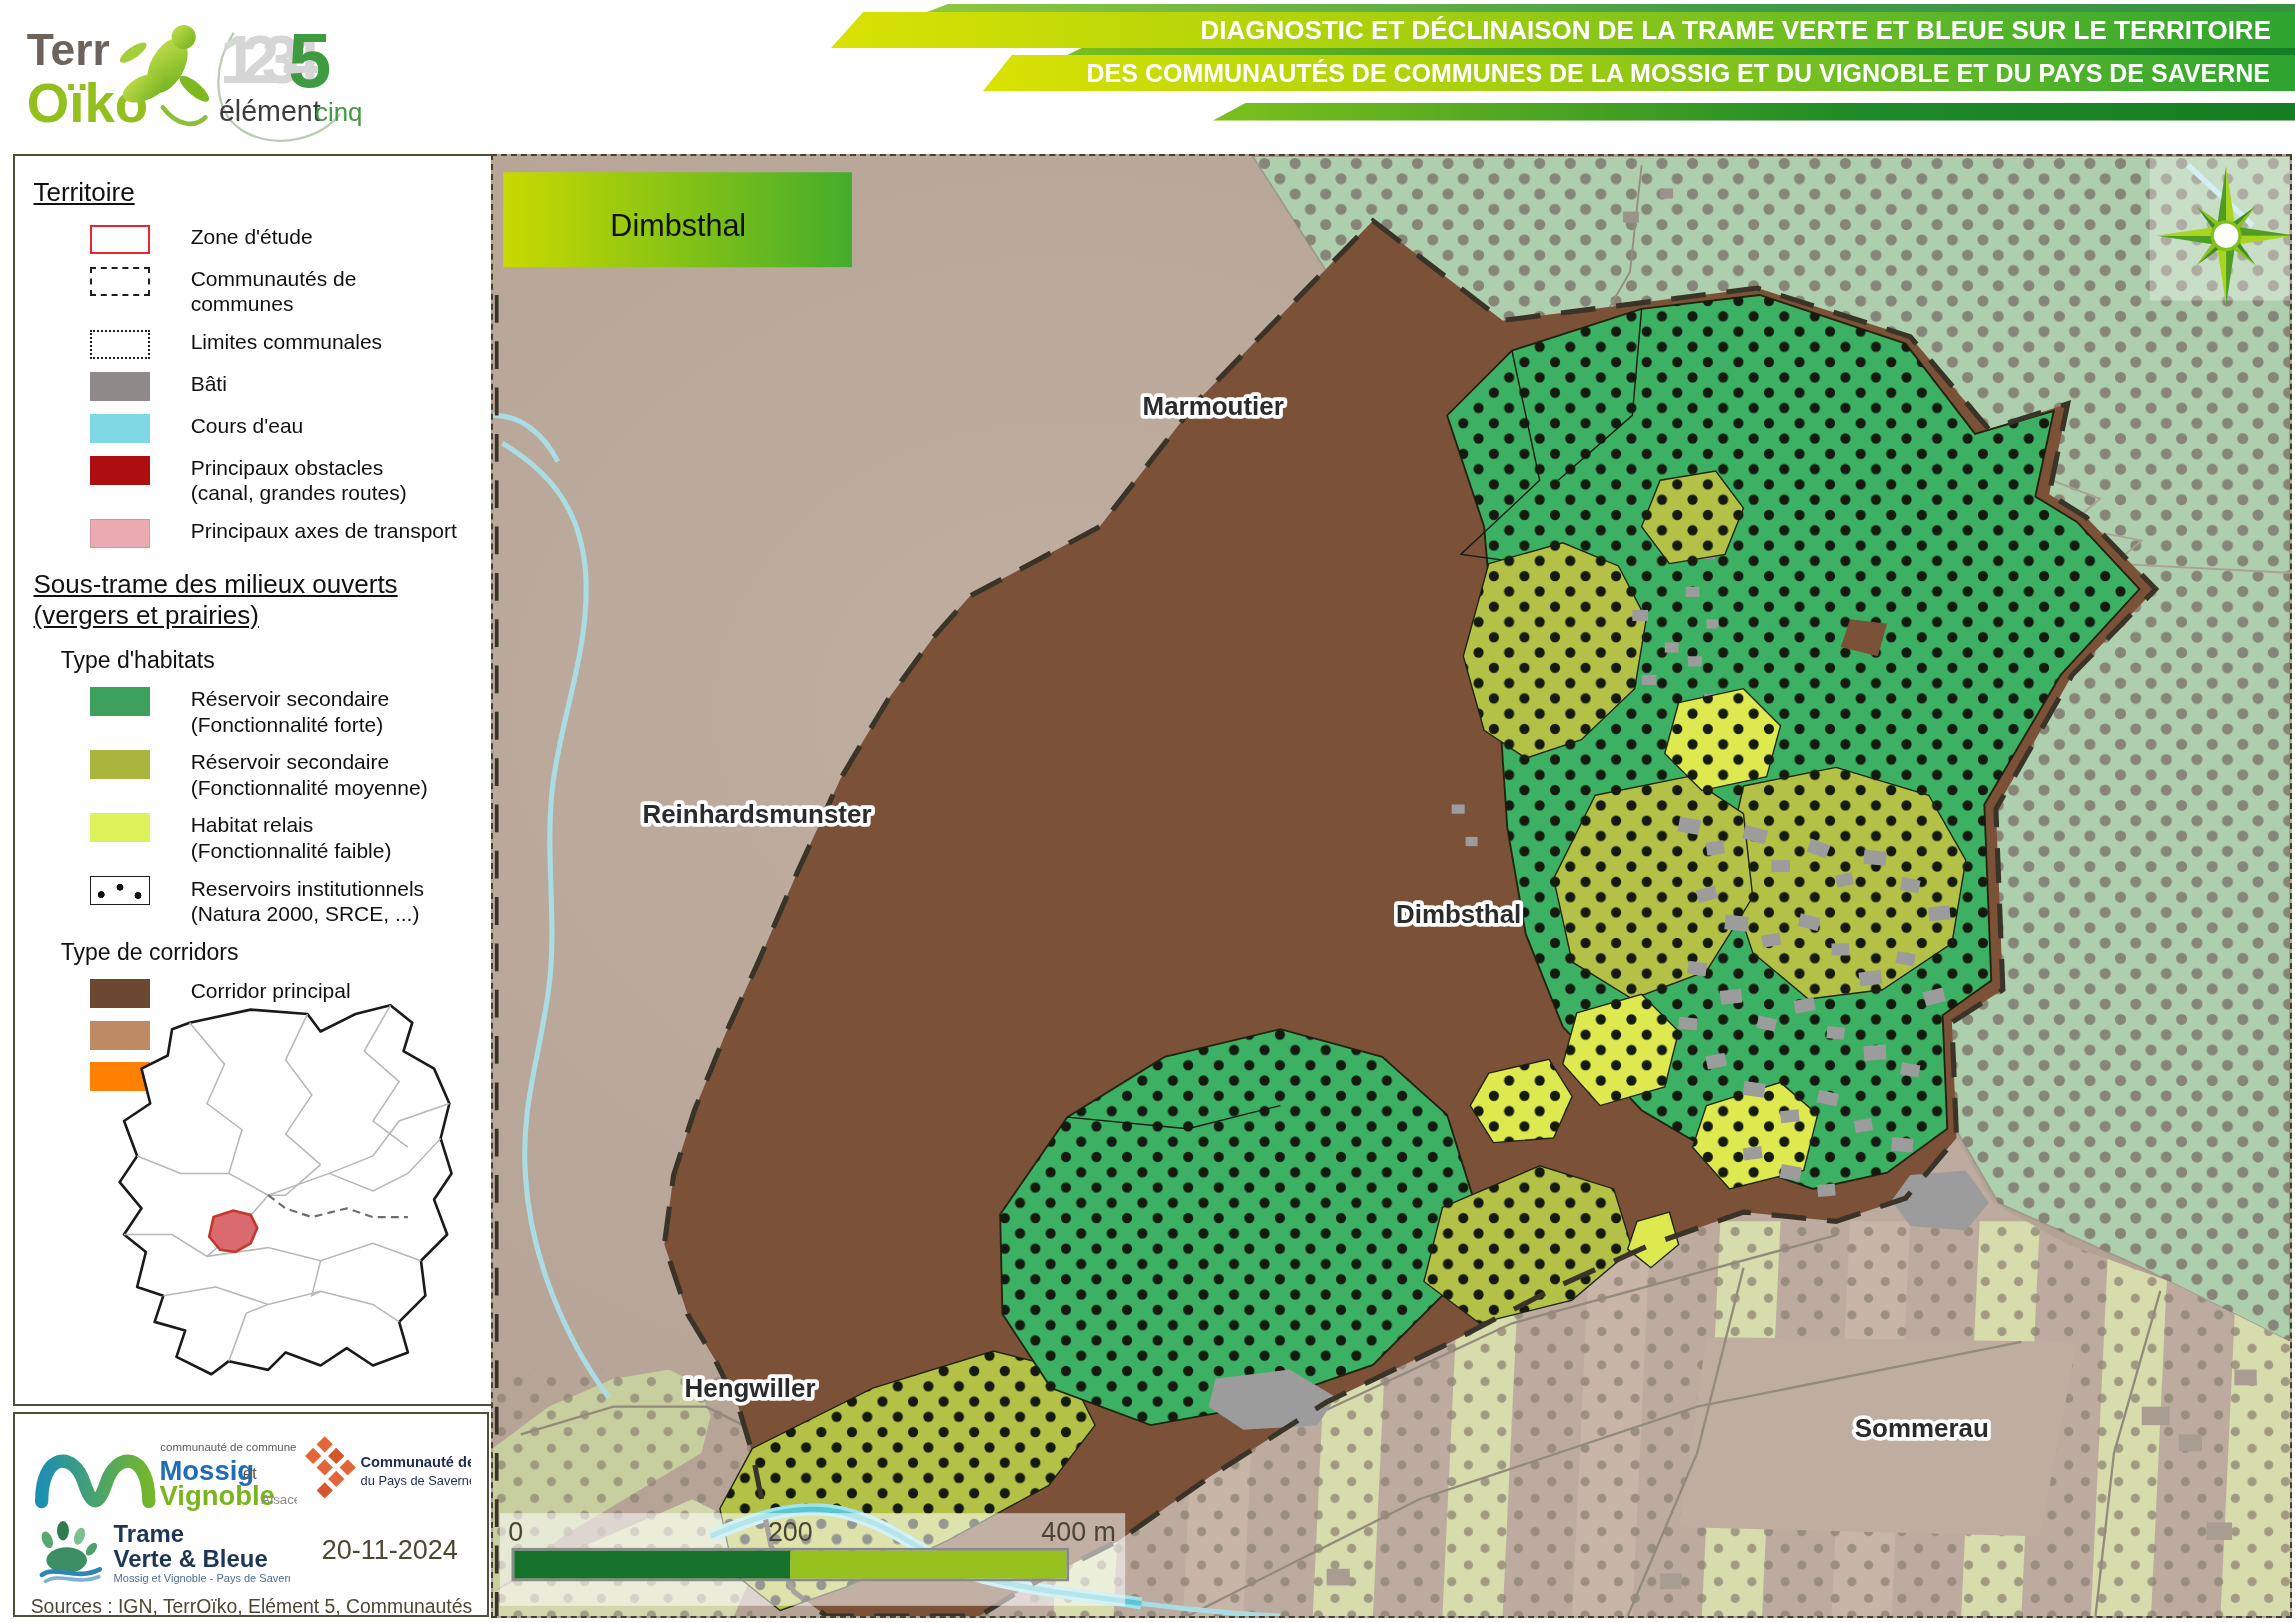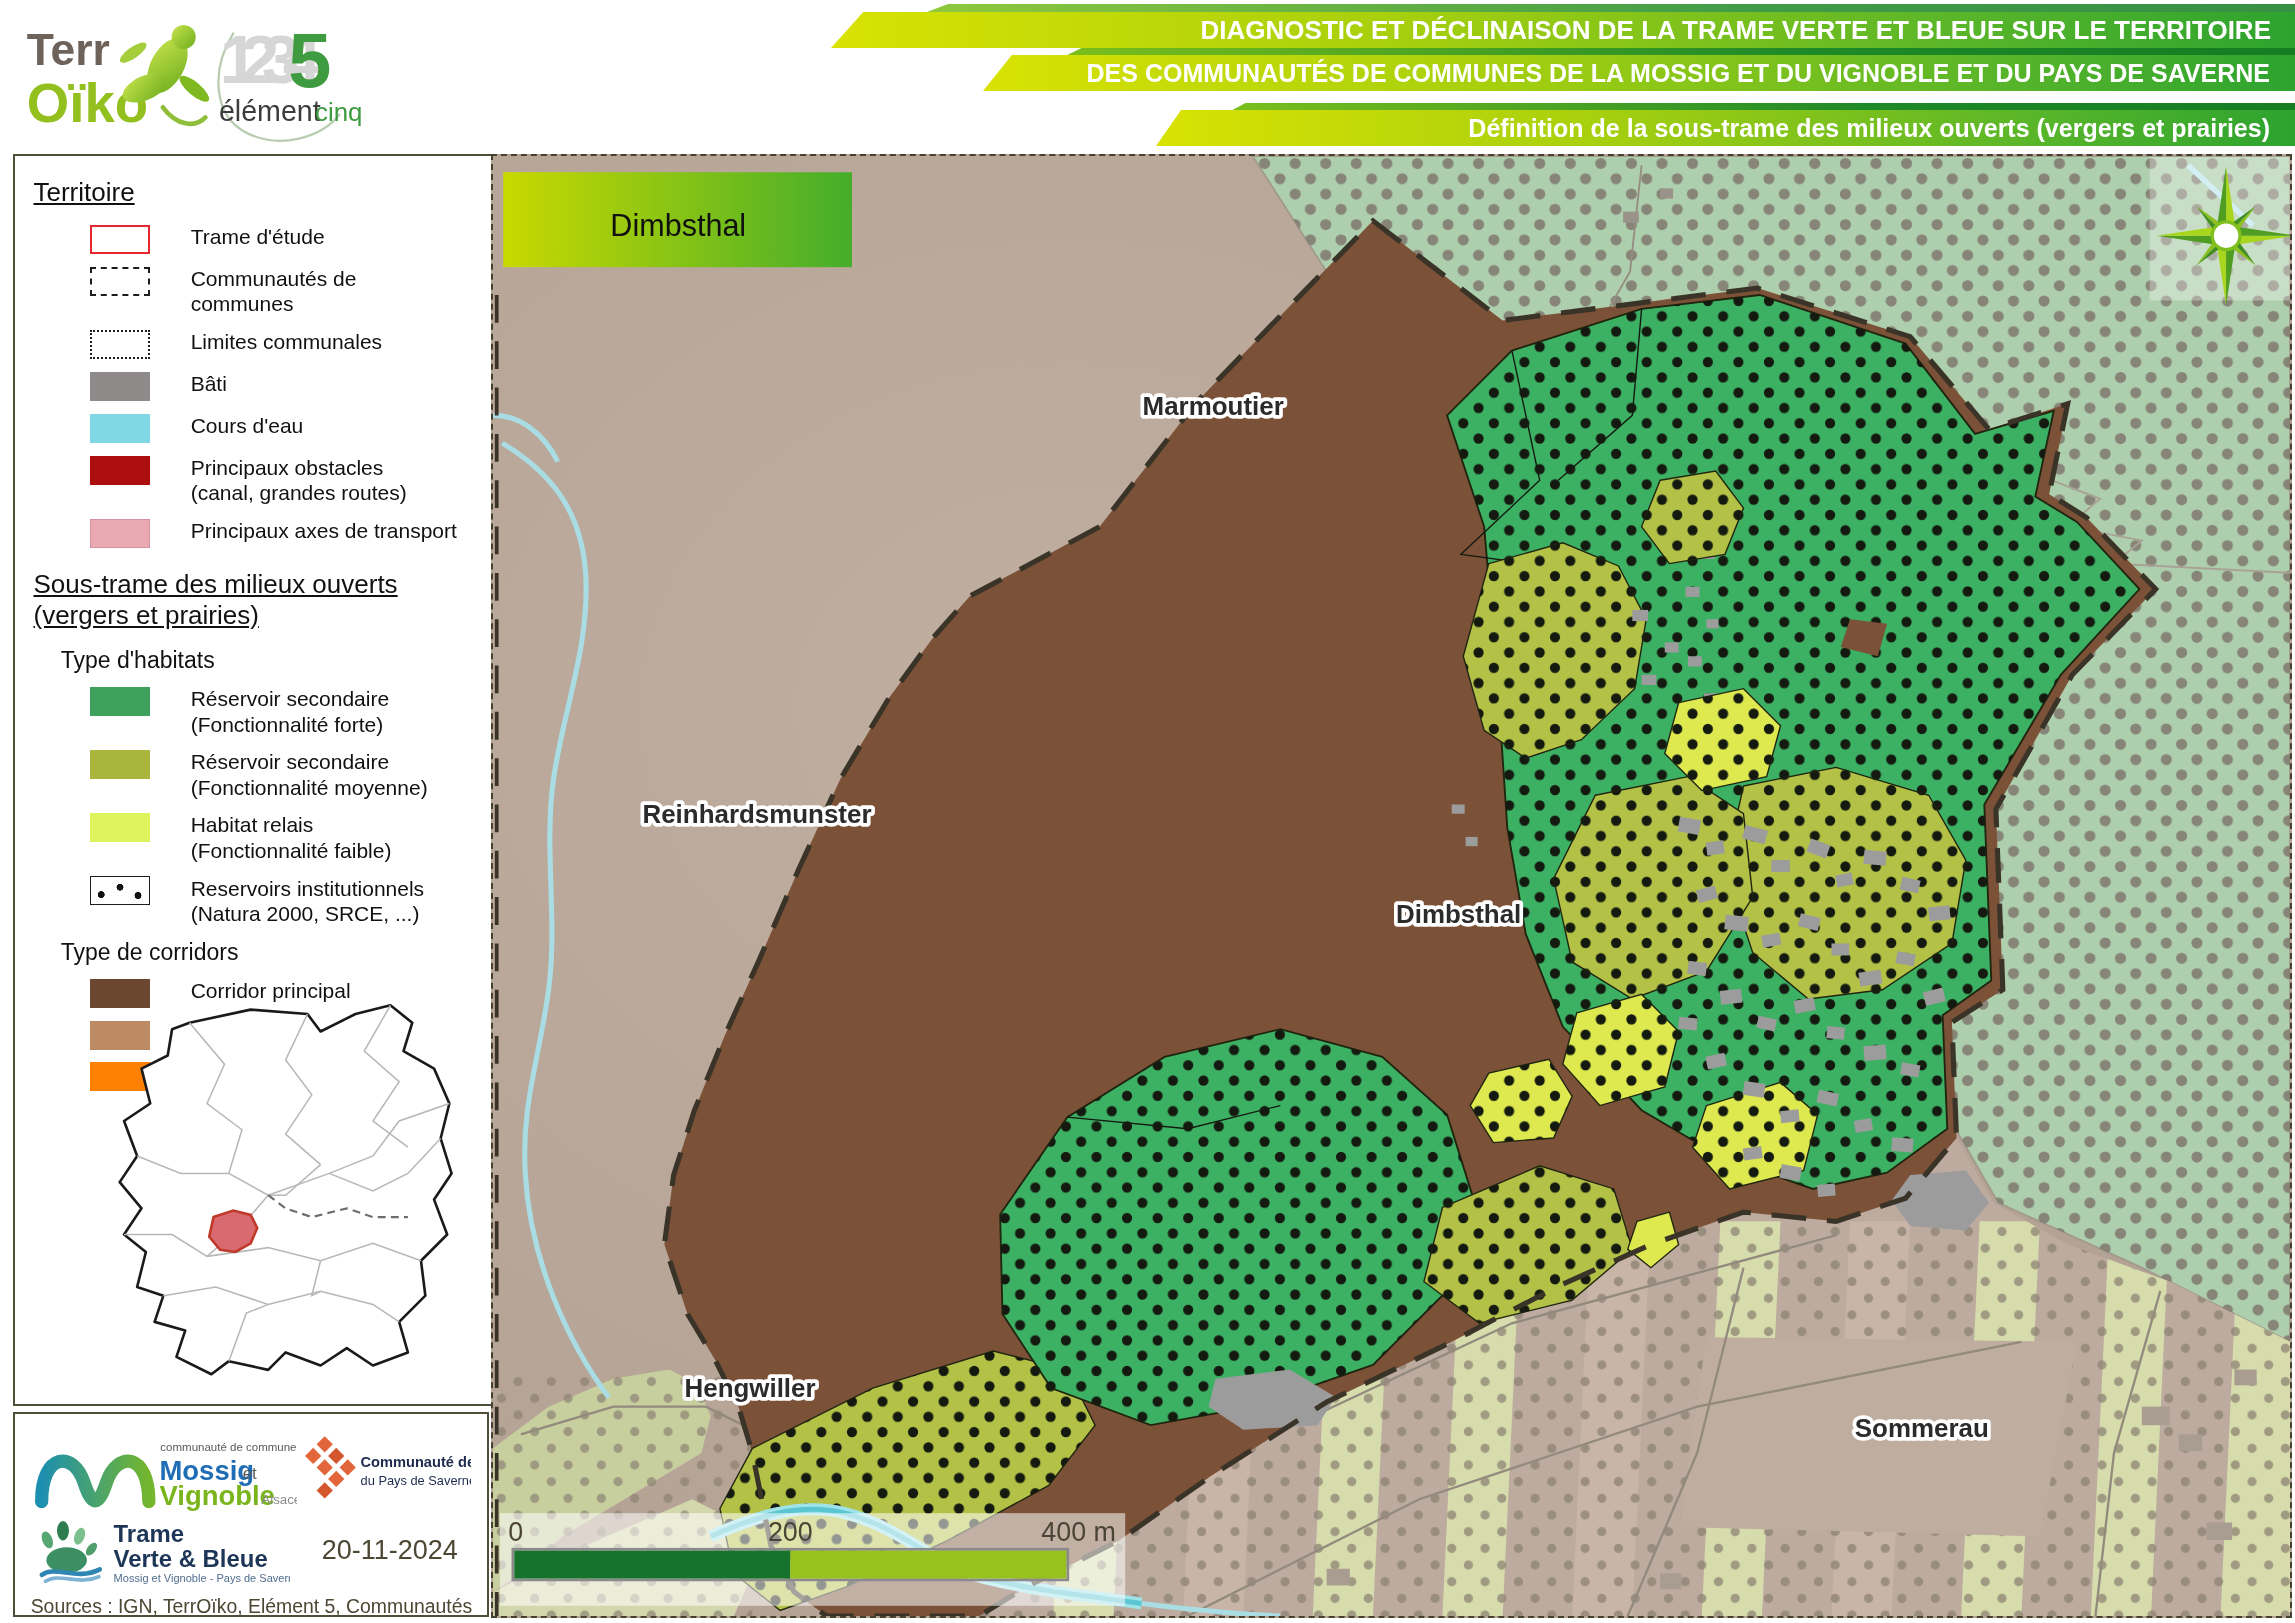--- a/index.html
+++ b/index.html
@@ -103,31 +103,28 @@
 
     <div class="ribbon rc"></div>
     <div class="ribbon ra"></div>
     <div class="ribbon rb"></div>
     <div class="banner b1">
         <span>DIAGNOSTIC ET DÉCLINAISON DE LA TRAME VERTE ET BLEUE SUR LE TERRITOIRE</span>
       </div>
     <div class="banner b2">
         <span>DES COMMUNAUTÉS DE COMMUNES DE LA MOSSIG ET DU VIGNOBLE ET DU PAYS DE SAVERNE</span>
       </div>
-    <div class="banner b3">
-        <span>Définition de la sous-trame des milieux ouverts (vergers et prairies)</span>
-      </div>
   </div>
 
   <div id="legendbox" class="sidebox">
     <div class="leg-title">Territoire</div>
 
     <div class="leg-row">
       <div class="sw zone"></div>
-      <div class="lab">Trame d'étude</div>
+      <div class="lab">Zone d'étude</div>
     </div>
     <div class="leg-row">
       <div class="sw cc"></div>
       <div class="lab"><span>Communautés de</span><br><span>communes</span></div>
     </div>
     <div class="leg-row">
       <div class="sw lim"></div>
       <div class="lab">Limites communales</div>
     </div>
     <div class="leg-row">

